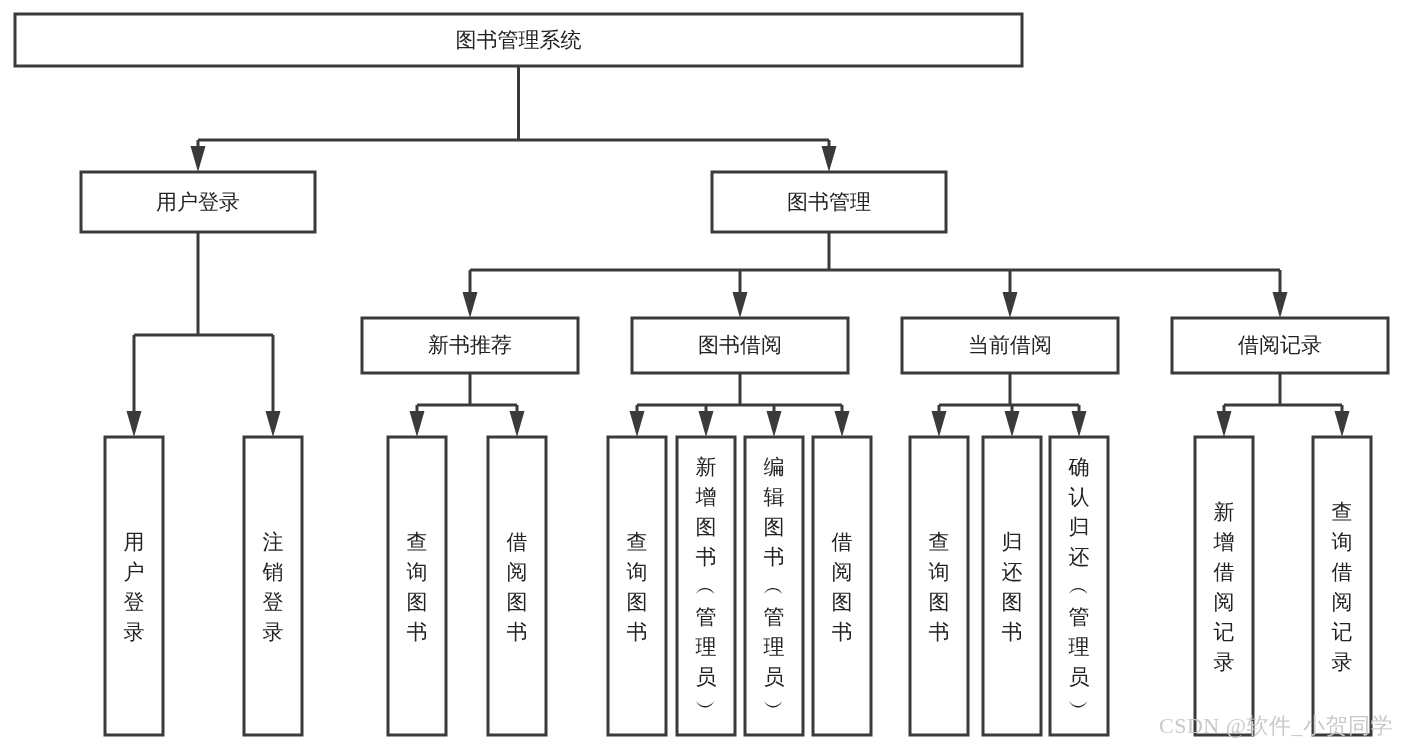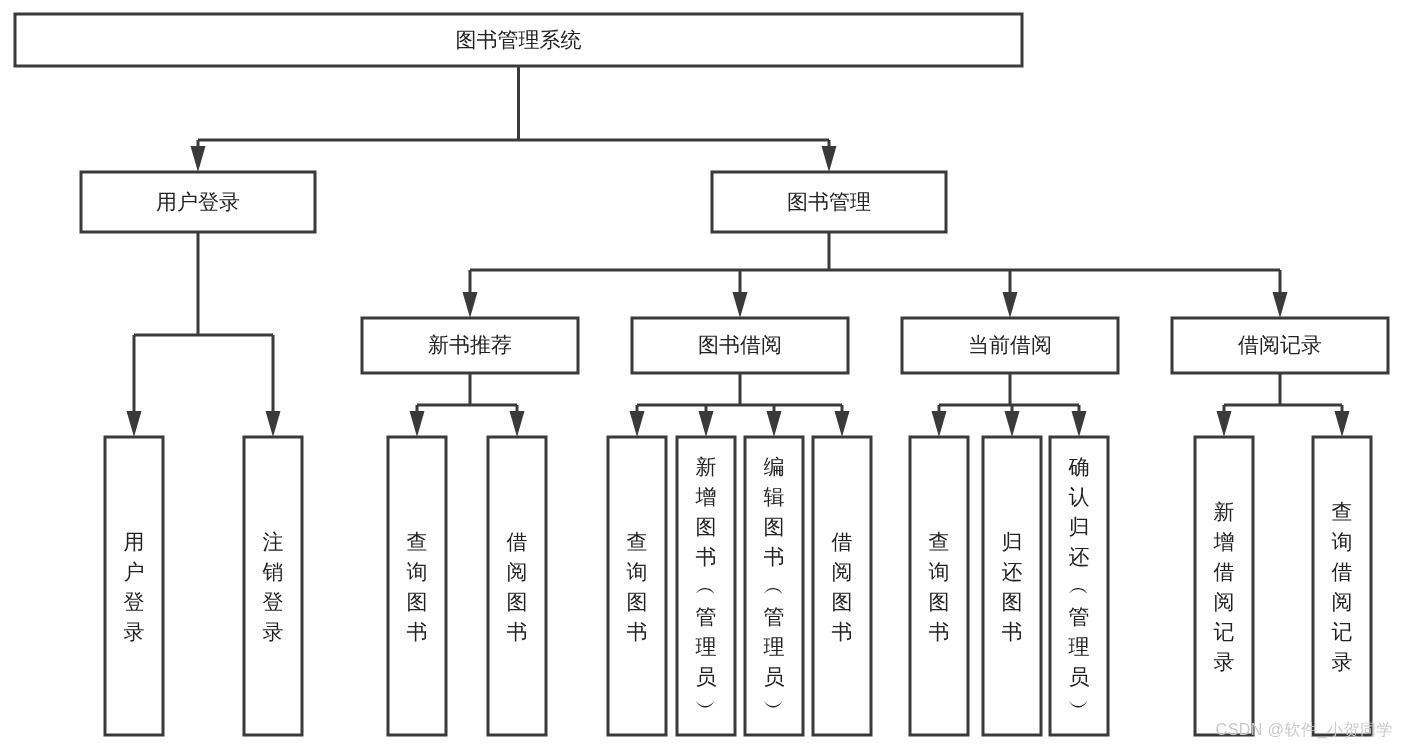--- a/index.html
+++ b/index.html
@@ -51,22 +51,22 @@
     fill: #222222;
     font-family: "Liberation Sans", "DejaVu Sans", sans-serif;
     font-size: 21px;
     text-anchor: middle;
   }
   .watermark {
     position: absolute;
     right: 12px;
     bottom: 6px;
     color: #c9c9c9;
-    font-size: 16px;
-    font-family: Liberation Sans, sans-serif;
+    font-size: 22px;
+    font-family: Liberation Serif, serif;
     letter-spacing: 0.5px;
     white-space: nowrap;
     pointer-events: none;
   }
 </style>
 </head>
 <body>
 
 <div id="diagram-root">
   <svg id="flowchart" width="1405" height="747" viewBox="0 0 1405 747">

